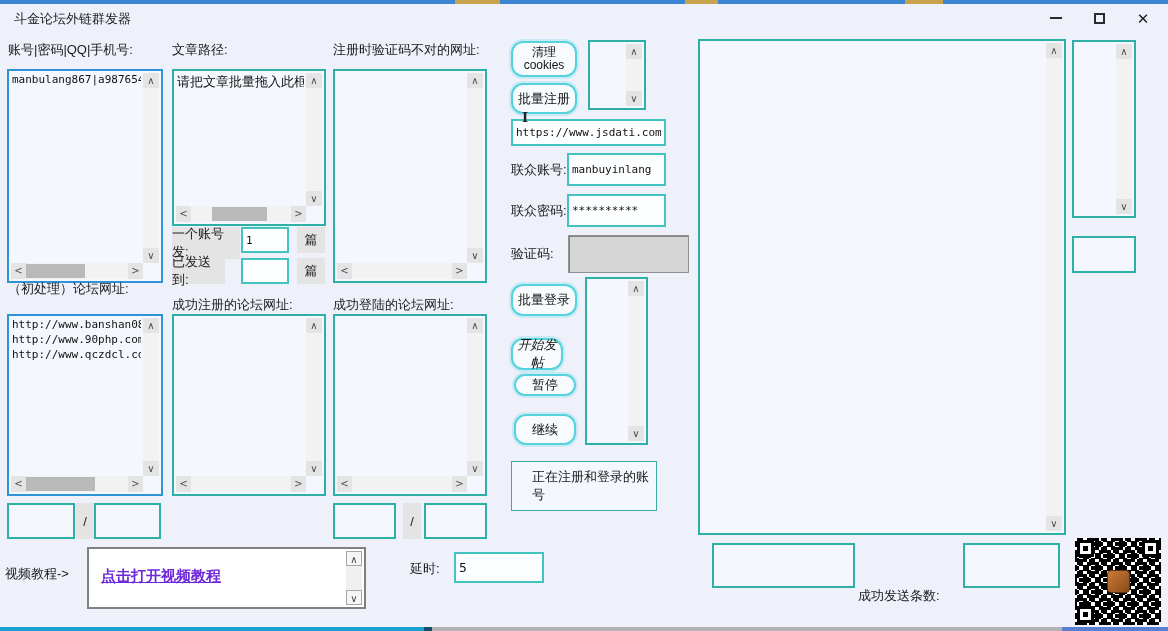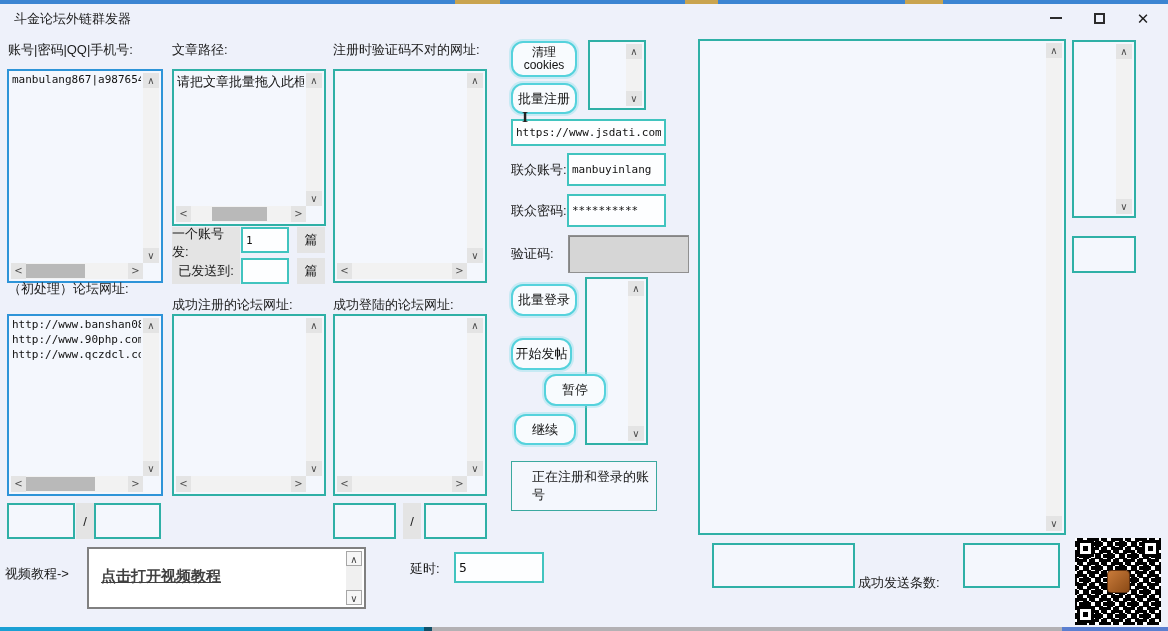--- a/index.html
+++ b/index.html
@@ -42,21 +42,21 @@
   .lbl{position:absolute;font-size:13px;white-space:nowrap;}
   .chip{position:absolute;background:#e4e4e4;display:flex;align-items:center;justify-content:center;
         font-size:13px;box-sizing:border-box;}
   .inp{position:absolute;border:2px solid #41c4bf;background:#fdfeff;box-sizing:border-box;
        font:11px "DejaVu Sans Mono",monospace;color:#111;padding:0 3px;outline:none;}
   .pill{position:absolute;display:flex;flex-direction:column;align-items:center;justify-content:center;
         text-align:center;background:#f8fbfe;border:2px solid #55d2dc;border-radius:12px;
         box-shadow:0 0 0 2px rgba(125,220,232,.35);font-size:13px;color:#111;cursor:pointer;box-sizing:border-box;}
   .captcha{position:absolute;background:#d6d6d6;border:1px solid #909090;
            box-shadow:inset 1px 1px 0 #848484;box-sizing:border-box;}
-  .vlink{color:#404040;font-size:15px;text-decoration:underline;font-weight:bold;cursor:pointer;}
+  .vlink{color:#6d28d9;font-size:15px;text-decoration:underline;font-weight:bold;cursor:pointer;}
   .promo{position:absolute;background:#e2e2e2;display:flex;align-items:center;justify-content:center;
          font-size:12.5px;color:#2a2a2a;}
   
   .qr{position:absolute;background-color:#fff;
       background-image:repeating-conic-gradient(#000 0 25%,transparent 0 50%),
                        repeating-conic-gradient(#000 0 25%,#fff 0 50%);
       background-size:8px 8px,12px 12px;background-position:0 0,2px 3px;}
   .fp{position:absolute;width:17px;height:17px;border:3px solid #000;background:#fff;box-sizing:border-box;}
   .fp::after{content:"";position:absolute;left:3px;top:3px;width:5px;height:5px;background:#000;}
   .qrlogo{position:absolute;left:32px;top:32px;width:23px;height:23px;border-radius:4px;
@@ -111,21 +111,21 @@
         <span class="sbtn lf">&lt;</span>
         <span class="sbtn rt">&gt;</span>
         <span class="hthumb" style="left: 28%; width: 42%;"></span>
       </div>
     </div>
 
   <span class="chip" style="left:172px;top:227px;width:68px;height:32px;">一个账号发:</span>
   <input class="inp" style="left: 241px; top: 227px; width: 48px; height: 26px;" value="1">
   <span class="chip" style="left:297px;top:227px;width:28px;height:26px;">篇</span>
 
-  <span class="chip" style="left:172px;top:258px;width:68px;height:26px;">已发送到:</span>
+  <span class="chip" style="left:172px;top:258px;width:53px;height:26px;">已发送到:</span>
   <input class="inp" style="left: 241px; top: 258px; width: 48px; height: 26px;" value="">
   <span class="chip" style="left:297px;top:258px;width:28px;height:26px;">篇</span>
 
   <span class="lbl" style="left:8px;top:280px;">（初处理）论坛网址:</span>
   <div class="fbox blue" style="left:7px;top:314px;width:156px;height:182px;">
     <div class="btext">http://www.banshan0875
 http://www.90php.com
 http://www.qczdcl.com</div>
   <div class="vsb vh">
         <span class="sbtn up">∧</span>
@@ -221,43 +221,43 @@
   <span class="lbl" style="left:511px;top:245px;">验证码:</span>
   <div class="captcha" style="left:568px;top:235px;width:121px;height:38px;"></div>
 
   <div class="pill" style="left:511px;top:284px;width:66px;height:32px;">批量登录</div>
   <div class="fbox teal" style="left:585px;top:277px;width:63px;height:168px;">
       <div class="vsb">
         <span class="sbtn up">∧</span>
         <span class="sbtn dn">∨</span>
       </div>
     </div>
-  <div class="pill" style="left:511px;top:338px;width:61px;height:32px;">开始发帖</div>
-  <div class="pill" style="left:544px;top:374px;width:62px;height:32px;">暂停</div>
+  <div class="pill" style="left:511px;top:338px;width:52px;height:32px;font-style:italic;">开始发帖</div>
+  <div class="pill" style="left:514px;top:374px;width:62px;height:22px;">暂停</div>
   <div class="pill" style="left:514px;top:414px;width:62px;height:31px;">继续</div>
 
   <div class="fbox thin" style="left:511px;top:461px;width:146px;height:50px;display:flex;align-items:center;font-size:13px;padding-left:20px;">正在注册和登录的账号</div>
 
   <div class="fbox teal" style="left:698px;top:39px;width:368px;height:496px;">
       <div class="vsb">
         <span class="sbtn up">∧</span>
         <span class="sbtn dn">∨</span>
       </div>
     </div>
 
   <div class="fbox teal" style="left:1072px;top:40px;width:64px;height:178px;">
       <div class="vsb">
         <span class="sbtn up">∧</span>
         <span class="sbtn dn">∨</span>
       </div>
     </div>
   <div class="fbox teal" style="left:1072px;top:236px;width:64px;height:37px;"></div>
 
   <div class="fbox teal" style="left:712px;top:543px;width:143px;height:45px;"></div>
-  <span class="lbl" style="left:858px;top:574px;">成功发送条数:</span>
+  <span class="lbl" style="left:858px;top:587px;">成功发送条数:</span>
   <div class="fbox teal" style="left:963px;top:543px;width:97px;height:45px;"></div>
 
 
   <div class="qr" style="left:1075px;top:538px;width:86px;height:87px;">
     <span class="fp" style="left:2px;top:2px;"></span>
     <span class="fp" style="right:2px;top:2px;"></span>
     <span class="fp" style="left:2px;bottom:2px;"></span>
     <span class="qrlogo"></span>
   </div>
 

